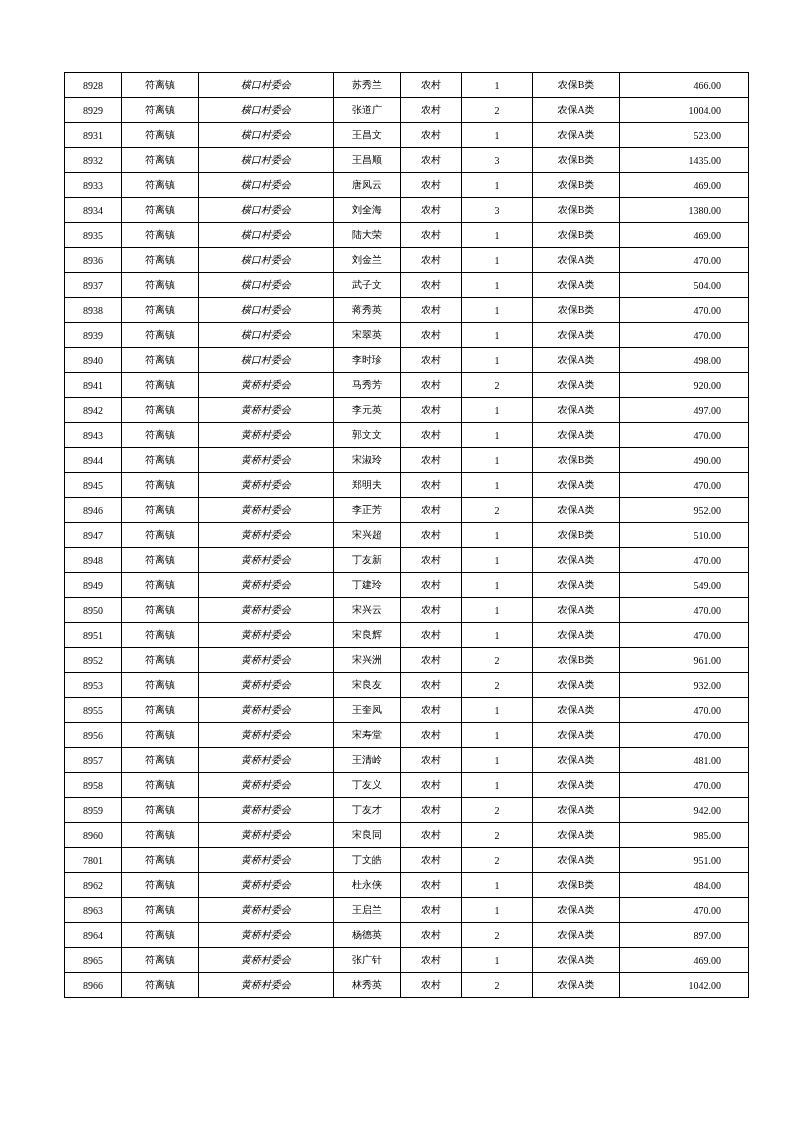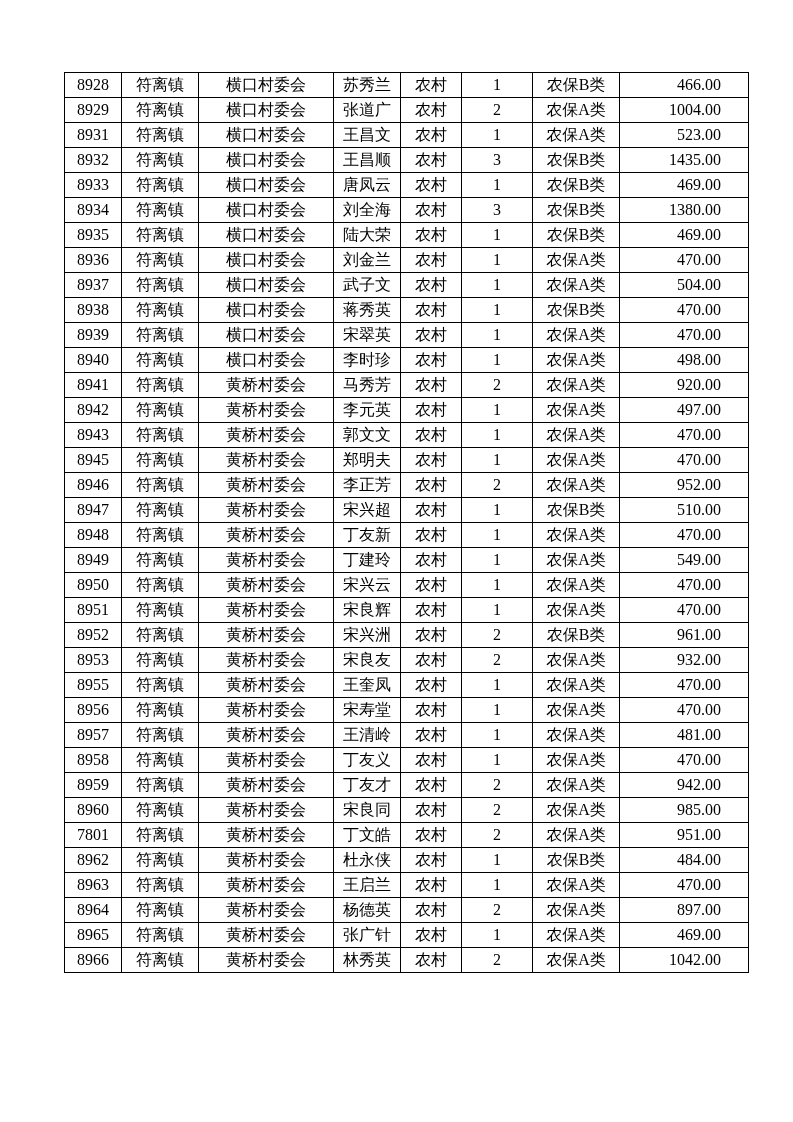--- a/index.html
+++ b/index.html
@@ -14,35 +14,35 @@
     height: 1122px;
     background: #ffffff;
     overflow: hidden;
   }
   table.data-table {
     position: absolute;
     left: 64px;
     top: 72px;
     border-collapse: collapse;
     table-layout: fixed;
-    font-size: 16px;
+    font-size: 10px;
     color: #000000;
   }
   table.data-table td {
     border: 1px solid #000000;
     height: 24px;
     padding: 0 2px;
     text-align: center;
     vertical-align: middle;
     white-space: nowrap;
     overflow: hidden;
   }
   table.data-table td.col-serial   { width: 52px; }
   table.data-table td.col-town     { width: 72px; }
-  table.data-table td.col-village  { width: 130px; }
+  table.data-table td.col-village  { width: 130px; font-style: italic; }
   table.data-table td.col-name     { width: 62px; text-align: center; }
   table.data-table td.col-category { width: 56px; }
   table.data-table td.col-count    { width: 66px; }
   table.data-table td.col-instype  { width: 82px; }
   table.data-table td.col-amount   { width: 99px; text-align: right; padding-right: 27px; }
 </style>
 </head>
 <body>
 
 <div class="page">
@@ -192,20 +192,30 @@
           <td class="col-serial">8943</td>
           <td class="col-town">符离镇</td>
           <td class="col-village">黄桥村委会</td>
           <td class="col-name">郭文文</td>
           <td class="col-category">农村</td>
           <td class="col-count">1</td>
           <td class="col-instype">农保A类</td>
           <td class="col-amount">470.00</td>
         </tr>
         <tr>
+          <td class="col-serial">8944</td>
+          <td class="col-town">符离镇</td>
+          <td class="col-village">黄桥村委会</td>
+          <td class="col-name">宋淑玲</td>
+          <td class="col-category">农村</td>
+          <td class="col-count">1</td>
+          <td class="col-instype">农保B类</td>
+          <td class="col-amount">490.00</td>
+        </tr>
+        <tr>
           <td class="col-serial">8945</td>
           <td class="col-town">符离镇</td>
           <td class="col-village">黄桥村委会</td>
           <td class="col-name">郑明夫</td>
           <td class="col-category">农村</td>
           <td class="col-count">1</td>
           <td class="col-instype">农保A类</td>
           <td class="col-amount">470.00</td>
         </tr>
         <tr>

